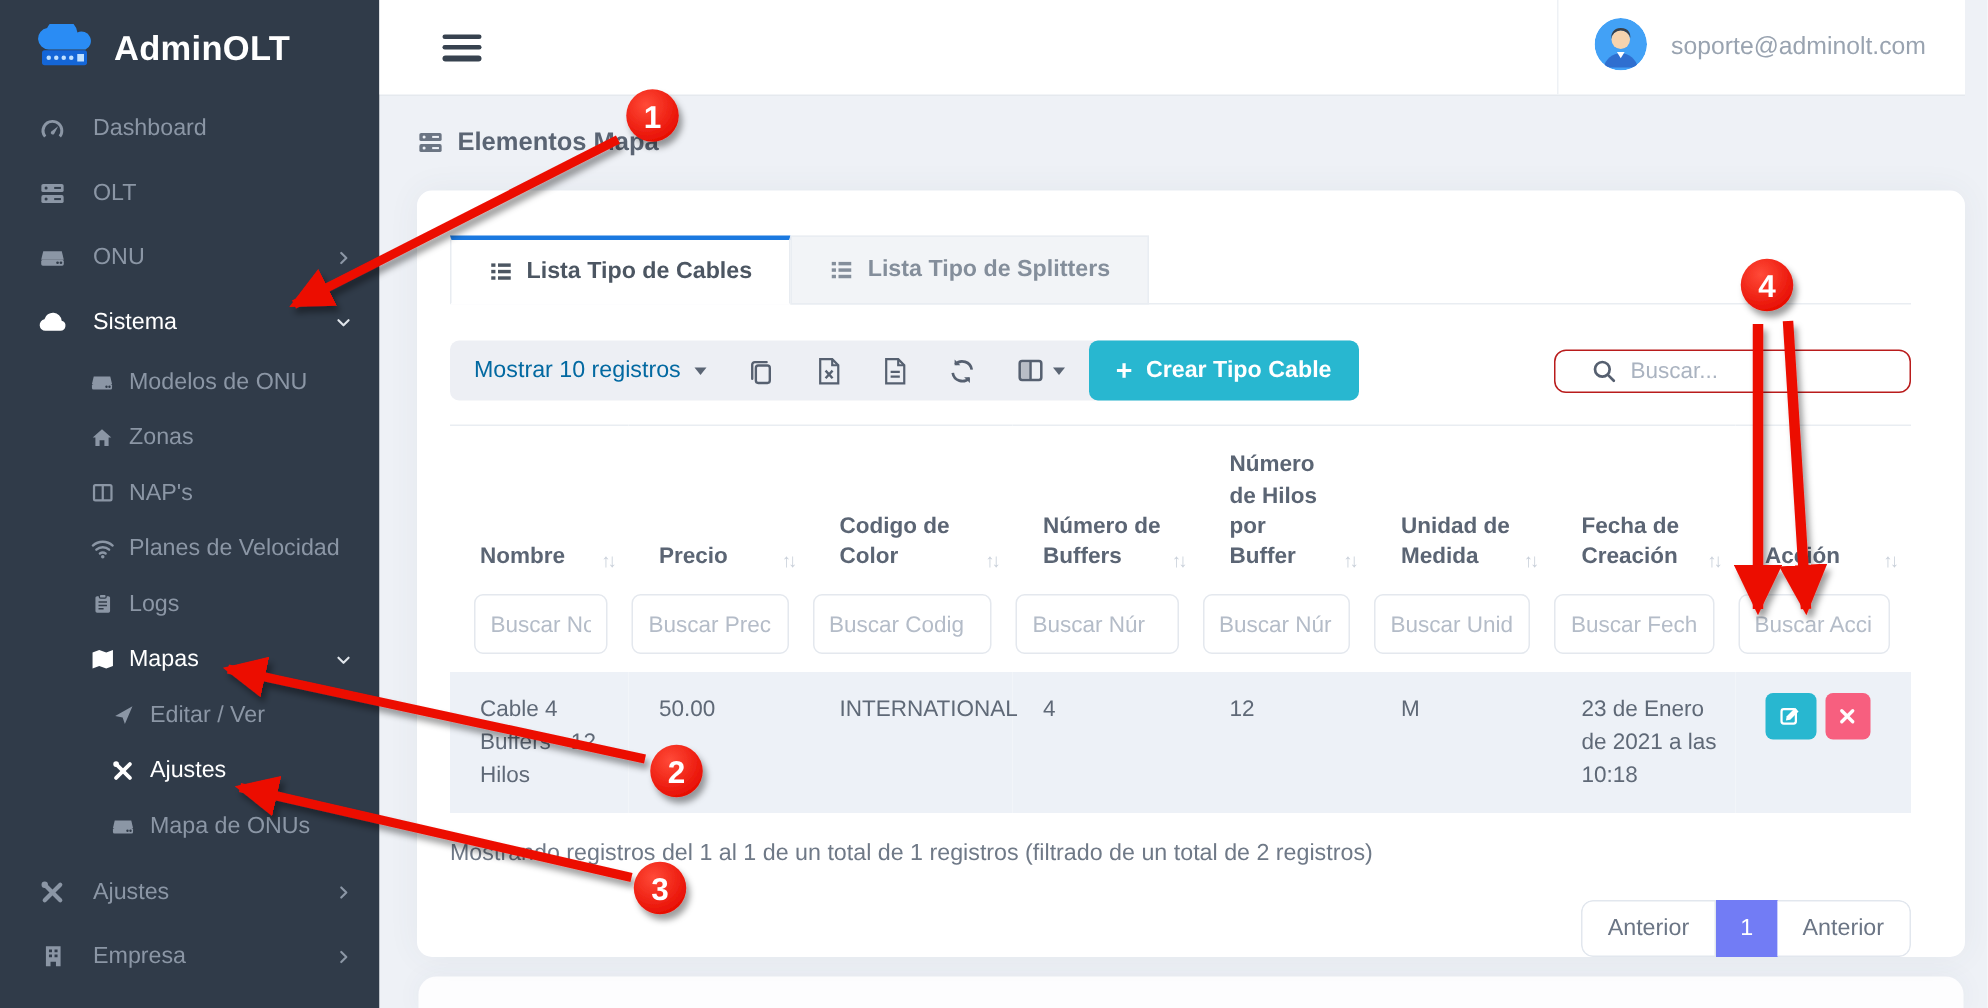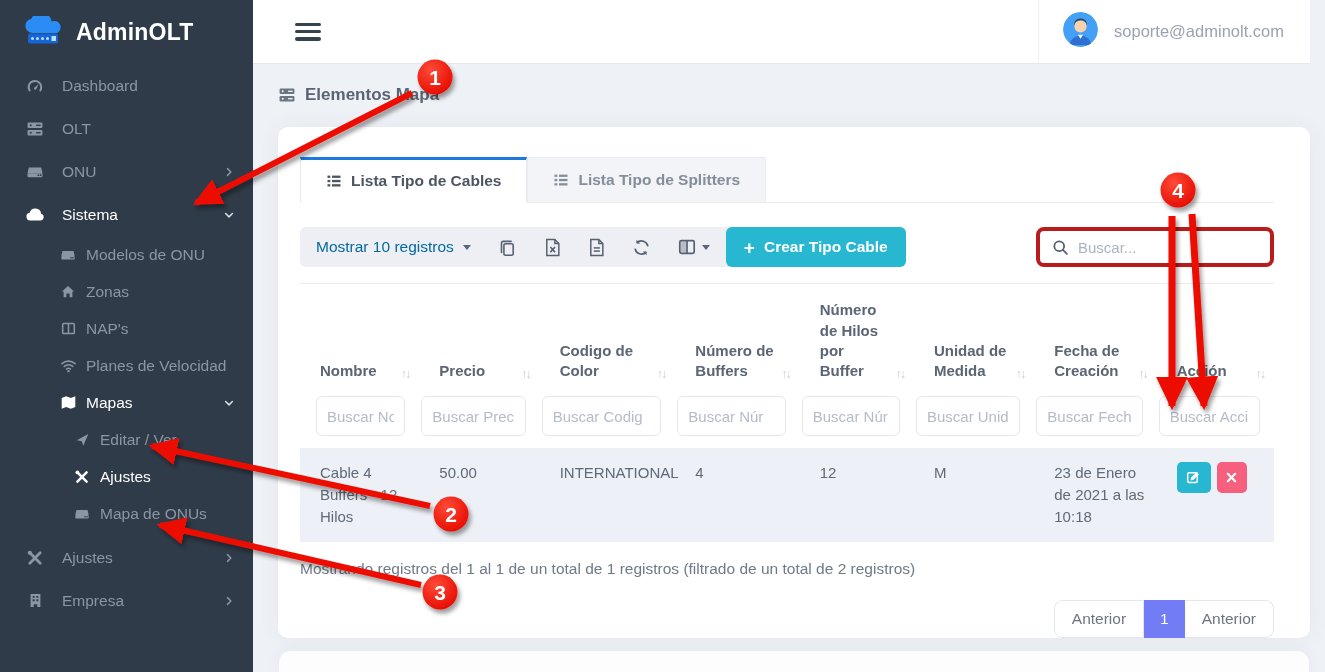--- a/index.html
+++ b/index.html
@@ -41,21 +41,21 @@
 
   
   .toolbar { margin-top:24px; display:flex; align-items:center; }
   .toolbar-left { background:#edeff4; border-radius:6px; height:40px; display:flex; align-items:center; padding:0 0 0 16px; }
   .entries { display:flex; align-items:center; gap:9px; color:#0369a1; font-size:15.5px; cursor:pointer; }
   .caret { width:0; height:0; border-left:4.5px solid transparent; border-right:4.5px solid transparent; border-top:5px solid #5b6574; display:inline-block; }
   .tool-ico { display:inline-flex; align-items:center; color:#566070; margin-left:27px; cursor:pointer; }
   .tool-ico.cols { gap:6px; }
   .btn-create { margin-left:16px; height:40px; background:#28b7d0; border:none; border-radius:6px; color:#fff; font-size:15.5px; font-weight:600; padding:0 18px; display:flex; align-items:center; gap:9px; cursor:pointer; font-family:inherit; }
   .btn-create .plus { font-size:19px; font-weight:700; line-height:1; }
-  .searchbox { margin-left:auto; width:238px; height:40px; border:4px solid #b91c1c; border-radius:8px; background:#fff; display:flex; align-items:center; padding-left:12px; gap:9px; color:#566070; }
+  .searchbox { margin-left:auto; width:238px; height:29px; border:1px solid #b91c1c; border-radius:8px; background:#fff; display:flex; align-items:center; padding-left:24px; gap:9px; color:#566070; }
   .searchbox input { border:none; outline:none; width:170px; font-size:15px; color:#5b6574; font-family:inherit; background:transparent; }
   .searchbox input::placeholder { color:#aab3c0; }
 
   
   table { width:100%; border-collapse:collapse; table-layout:fixed; margin-top:16px; border-top:1px solid #e9edf2; }
   th { vertical-align:bottom; padding:16px 10px 13px 20px; }
   .thwrap { display:flex; align-items:flex-end; justify-content:space-between; gap:4px; }
   .thwrap .lbl { font-size:15px; font-weight:700; color:#5b6574; line-height:1.35; text-align:left; }
   .sort { font-size:12.5px; color:#c9d0da; letter-spacing:-2px; white-space:nowrap; }
   td.filter-cell { padding:2px 14px 12px 2px; }
@@ -192,20 +192,32 @@
           <svg width="17" height="17" viewBox="0 0 16 16">
             <path d="M1.8 6.3a9.2 9.2 0 0 1 12.4 0" fill="none" stroke="currentColor" stroke-width="1.5" stroke-linecap="round"></path>
             <path d="M4 8.9a6 6 0 0 1 8 0" fill="none" stroke="currentColor" stroke-width="1.5" stroke-linecap="round"></path>
             <path d="M6.2 11.3a3 3 0 0 1 3.6 0" fill="none" stroke="currentColor" stroke-width="1.5" stroke-linecap="round"></path>
             <circle cx="8" cy="13.3" r="1.1" fill="currentColor"></circle>
           </svg>
         </span>
       <span>Planes de Velocidad</span>
     </div>
 
+    <div class="side-sub">
+      <span class="s-ico">
+          <svg width="15" height="15" viewBox="0 0 16 16">
+            <rect x="2.8" y="2.6" width="10.4" height="11.8" rx="1.2" fill="currentColor"></rect>
+            <rect x="5.6" y="1.4" width="4.8" height="2.6" rx=".8" fill="currentColor" stroke="#303b49" stroke-width=".9"></rect>
+            <line x1="5" y1="6.8" x2="11" y2="6.8" stroke="#303b49" stroke-width="1"></line>
+            <line x1="5" y1="9.2" x2="11" y2="9.2" stroke="#303b49" stroke-width="1"></line>
+            <line x1="5" y1="11.6" x2="8.6" y2="11.6" stroke="#303b49" stroke-width="1"></line>
+          </svg>
+        </span>
+      <span>Logs</span>
+    </div>
 
     <div class="side-sub active-white">
       <span class="s-ico">
           <svg width="17" height="17" viewBox="0 0 16 16">
             <path d="M1.6 3.7 5.8 2.2v10.1L1.6 13.8zM5.8 2.2l4.4 1.5v10.1L5.8 12.3zM10.2 3.7l4.2-1.5v10.1l-4.2 1.5z" fill="#ffffff"></path>
           </svg>
         </span>
       <span>Mapas</span>
       <span class="s-chev" style="margin-left:auto; margin-right:18px;">
           <svg width="12" height="12" viewBox="0 0 16 16">

